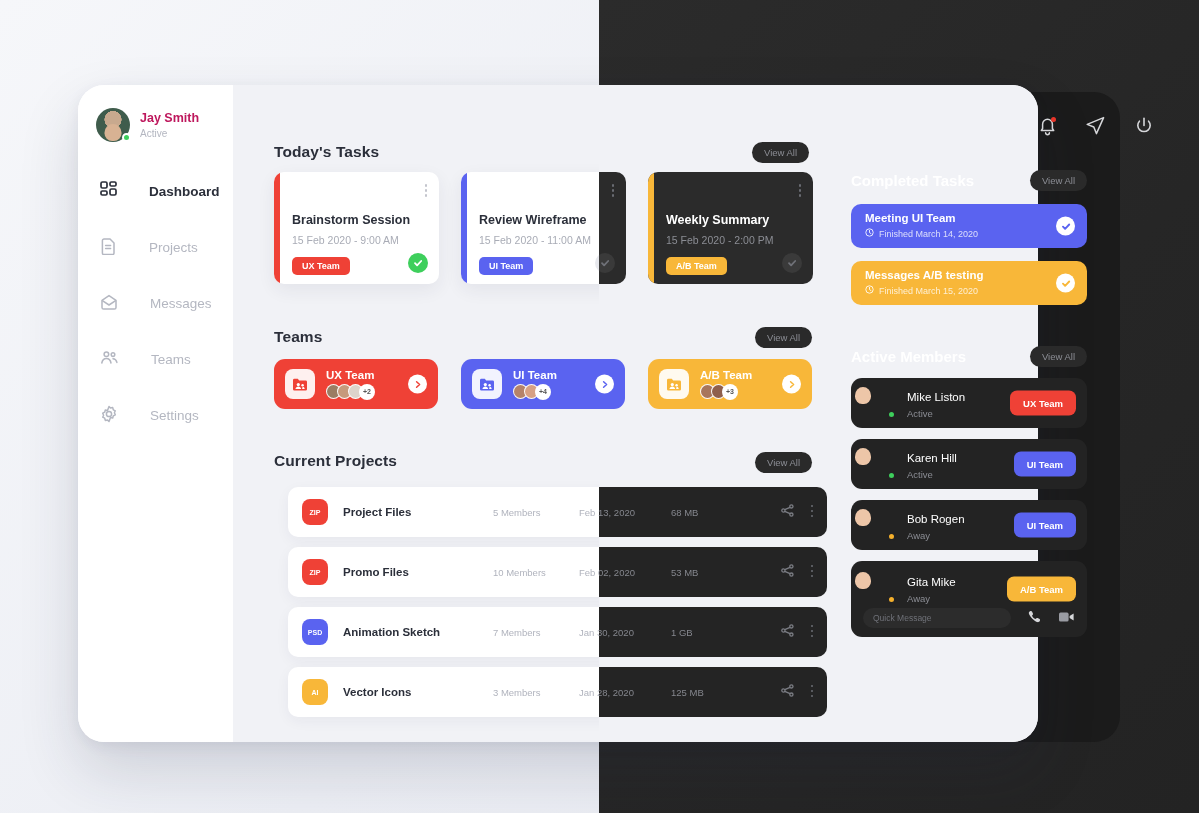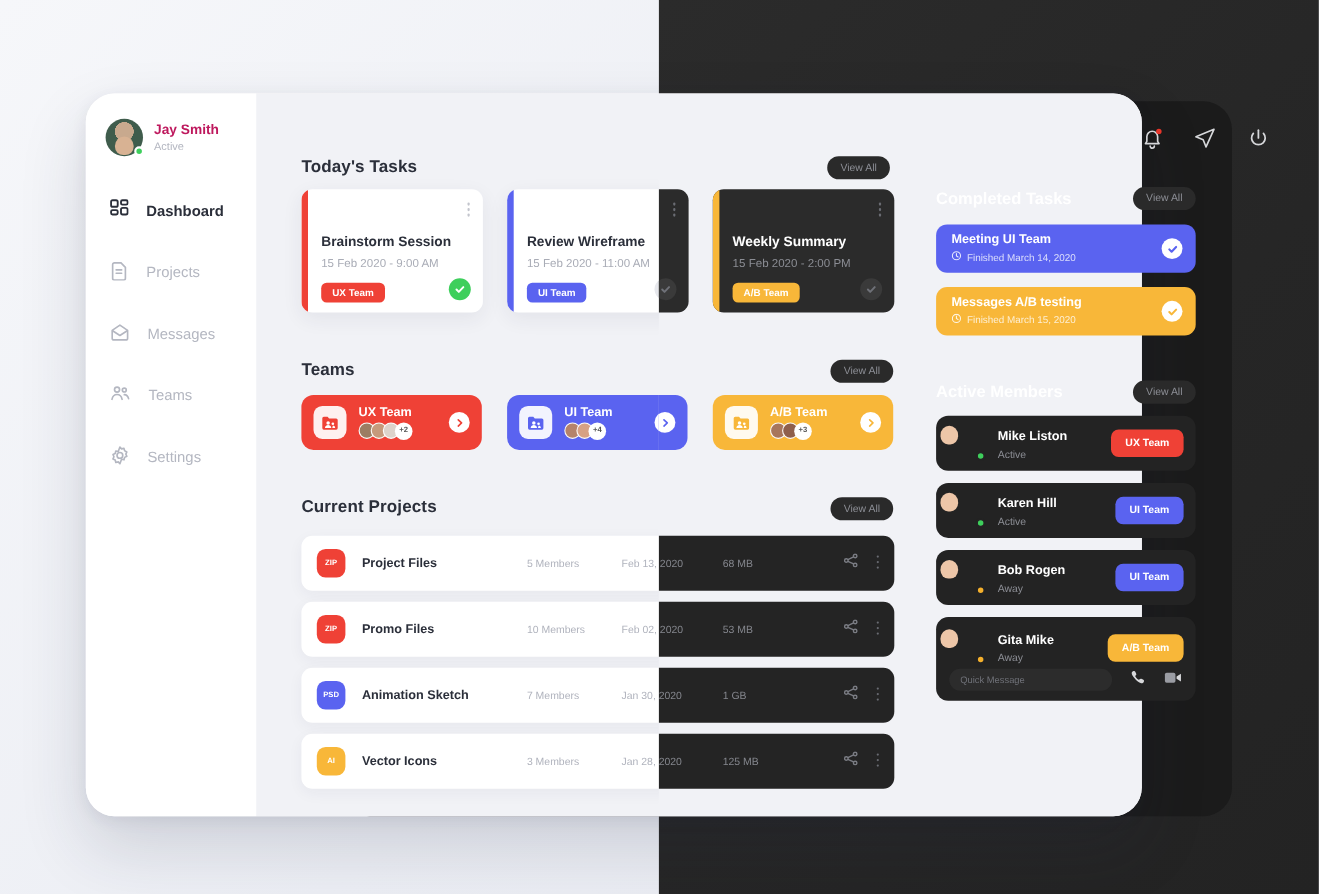--- a/index.html
+++ b/index.html
@@ -68,21 +68,21 @@
   .dot {
     position: absolute; right: -1px; bottom: 0px; width: 9px; height: 9px;
     border-radius: 50%; border: 2px solid #fff; background: #3ecf5c;
   }
   .dot.away { background: #f5b02c; }
   .pname { font-size: 12.5px; font-weight: bold; color: #be185d; line-height: 1.35; }
   .pstat { font-size: 10px; color: #b3b6c0; line-height: 1.3; }
 
   .nav { margin-top: 30px; }
   .nav-item {
-    display: flex; align-items: center; gap: 16px;
+    display: flex; align-items: center; gap: 32px;
     height: 38px; padding-left: 22px; margin-bottom: 18px;
     color: #b4b7c1; font-size: 13.5px; cursor: pointer;
   }
   .nav-item.active { color: #2b2f3a; font-weight: bold; }
   .nav-item svg { flex: none; }
 
   .sect-title {
     font-size: 15.5px; font-weight: bold; color: #2b2f3a;
     letter-spacing: .1px;
   }
@@ -142,21 +142,21 @@
     display: flex; align-items: center; justify-content: center; border: none;
     width: 16px; height: 16px;
   }
   .arrow {
     position: absolute; right: 11px; top: 50%; transform: translateY(-50%);
     width: 19px; height: 19px; border-radius: 50%; background: #fff;
     display: flex; align-items: center; justify-content: center;
   }
 
   
-  .proj-list { position: absolute; left: 274px; top: 487px; width: 539px; }
+  .proj-list { position: absolute; left: 288px; top: 487px; width: 539px; }
   .proj-row {
     position: relative; height: 50px; background: #fff; border-radius: 10px;
     margin-bottom: 10px; display: flex; align-items: center; padding: 0 14px 0 14px;
     box-shadow: 0 4px 14px rgba(40,45,70,.05);
   }
   .ftype {
     width: 26px; height: 26px; border-radius: 8px; flex: none;
     display: flex; align-items: center; justify-content: center;
     font-size: 7px; font-weight: bold; color: #fff;
   }
@@ -196,21 +196,21 @@
   .m-av { position: relative; width: 32px; height: 32px; flex: none; }
   .m-av .c {
     width: 32px; height: 32px; border-radius: 50%; overflow: hidden;
     background: radial-gradient(circle at 50% 33%, #e2bda0 0 32%, #5e6a78 33% 100%);
     position: relative;
   }
   .m-av .c::after {
     content: ""; position: absolute; left: 50%; top: 44%; width: 16px; height: 17px;
     transform: translateX(-50%); border-radius: 50% 50% 44% 44%; background: #edc6a8;
   }
-  .m-name { font-size: 11.5px; font-weight: bold; color: #fff; text-align: right; }
+  .m-name { font-size: 11.5px; font-weight: normal; color: #fff; text-align: right; }
   .m-stat { font-size: 9.5px; color: #8b8d94; margin-top: 3px; }
   .m-badge {
     position: absolute; right: 11px; top: 50%; transform: translateY(-50%);
     font-size: 9.5px; font-weight: bold; color: #fff; border-radius: 7px; padding: 7px 13px;
   }
   .member.tall { height: 76px; align-items: flex-start; padding-top: 11px; }
   .quickbar {
     position: absolute; left: 12px; bottom: 9px; right: 12px;
     display: flex; align-items: center; gap: 16px;
   }

